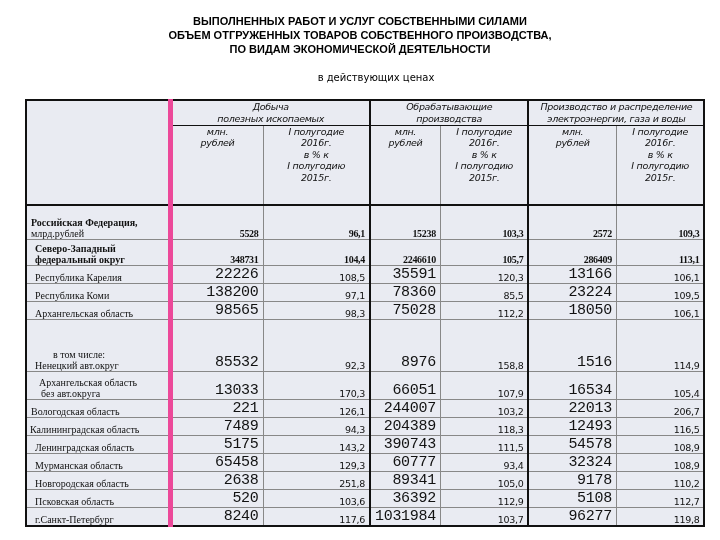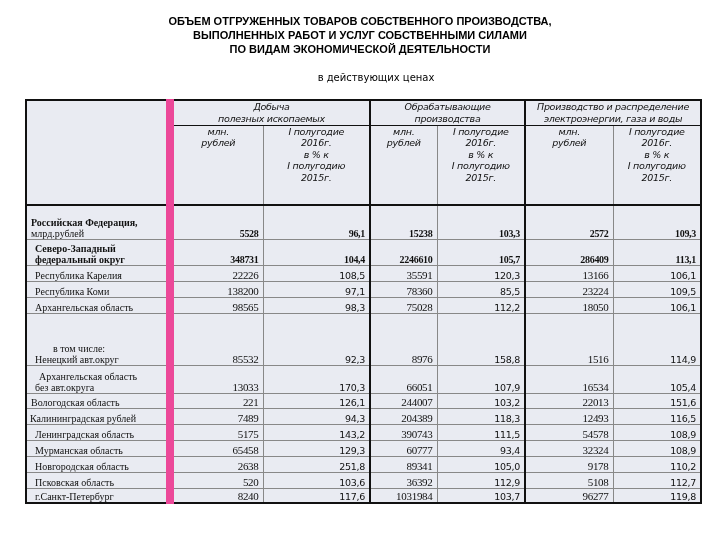--- a/index.html
+++ b/index.html
@@ -1,40 +1,40 @@
 <!DOCTYPE html>
 <html><head>
 <meta charset="utf-8">
 <style>
   html, body { margin:0; padding:0; background:#ffffff; }
   body { width:720px; height:540px; position:relative; overflow:hidden; font-family:"Liberation Sans", sans-serif; color:#111; }
   .title { position:absolute; left:0; width:720px; top:14px; text-align:center; font-family:"Liberation Sans", sans-serif; font-weight:bold; font-size:11px; line-height:14px; color:#000; }
   .subtitle { position:absolute; left:16px; width:720px; top:72px; text-align:center; font-size:10px; color:#000; font-family:"DejaVu Sans", sans-serif; }
   table.stat { position:absolute; left:25px; top:99px; border-collapse:collapse; background:#e9ebf2; font-family:"Liberation Serif", serif; font-size:10px; table-layout:fixed; border:2px solid #111; }
   table.stat td { border:1px solid #888; padding:0 4px; vertical-align:bottom; white-space:nowrap; overflow:hidden; }
-  table.stat td.c0 { border-right:8px solid #ec4899; text-align:left; }
+  table.stat td.c0 { border-right:5px solid #ec4899; text-align:left; }
   table.stat td.b3 { border-right:2px solid #111; }
   table.stat td.b5 { border-right:2px solid #111; }
-  table.stat td.num { text-align:right; font-family:Liberation Serif, serif; font-size:11px; letter-spacing:-0.3px; }
+  table.stat td.num { text-align:right; font-family:Liberation Mono, monospace; font-size:15px; letter-spacing:-0.3px; }
   table.stat td.pct { text-align:right; font-family:"DejaVu Sans", sans-serif; font-size:9.5px; letter-spacing:-0.3px; }
   .hdr td { font-style:italic; text-align:center; vertical-align:top !important; font-size:9.5px; line-height:11.5px; font-family:"DejaVu Sans", sans-serif; letter-spacing:-0.3px; }
   .hdr-group td.grp { border-bottom:1px solid #111; }
   tr.bold td { font-weight:bold; }
   tr.bold td.num, tr.bold td.pct { font-family:"Liberation Serif", serif; font-size:10px;margin-top:40px; }
   tr.bold td.c0 { font-family:"Liberation Serif", serif; }
   .sep-top td { border-top:2px solid #888; }
   .indent { padding-left:10px !important; }
   .pad-left { padding-left:8px !important; }
 </style>
 </head>
 <body>
 
 <div class="title">
+  <div>ВЫПОЛНЕННЫХ РАБОТ И УСЛУГ СОБСТВЕННЫМИ СИЛАМИ</div>
   <div>ОБЪЕМ ОТГРУЖЕННЫХ ТОВАРОВ СОБСТВЕННОГО ПРОИЗВОДСТВА,</div>
-  <div>ВЫПОЛНЕННЫХ РАБОТ И УСЛУГ СОБСТВЕННЫМИ СИЛАМИ</div>
   <div>ПО ВИДАМ ЭКОНОМИЧЕСКОЙ ДЕЯТЕЛЬНОСТИ</div>
 </div>
 <div class="subtitle">в действующих ценах</div>
 
 <table class="stat">
   <colgroup>
     <col style="width:144px">
       <col style="width:93px">
       <col style="width:107px">
     <col style="width:67px">
@@ -159,42 +159,42 @@
     <td class="pct b3">92,3</td>
     <td class="num">8976</td>
     <td class="pct b5">158,8</td>
     <td class="num">1516</td>
     <td class="pct">114,9</td>
   </tr>
 
   <tr style="height:28px">
     <td class="c0 pad-left">
       <div style="margin-left:4px">Архангельская область</div>
-      <div style="">без авт.округа</div>
+      <div style="margin-left:6px">без авт.округа</div>
     </td>
     <td class="num">13033</td>
     <td class="pct b3">170,3</td>
     <td class="num">66051</td>
     <td class="pct b5">107,9</td>
     <td class="num">16534</td>
     <td class="pct">105,4</td>
   </tr>
 
   <tr style="height:15px">
     <td class="c0">Вологодская область</td>
     <td class="num">221</td>
     <td class="pct b3">126,1</td>
     <td class="num">244007</td>
     <td class="pct b5">103,2</td>
     <td class="num">22013</td>
-    <td class="pct">151,6</td>
-  </tr>
-
-  <tr style="height:16px">
-    <td class="c0" style="padding-left:3px">Калининградская рублей</td>
+    <td class="pct">206,7</td>
+  </tr>
+
+  <tr style="height:16px">
+    <td class="c0" style="padding-left:3px">Калининградская область</td>
     <td class="num">7489</td>
     <td class="pct b3">94,3</td>
     <td class="num">204389</td>
     <td class="pct b5">118,3</td>
     <td class="num">12493</td>
     <td class="pct">116,5</td>
   </tr>
 
   <tr class="sep-top" style="height:16px">
     <td class="c0 pad-left">Ленинградская область</td>

